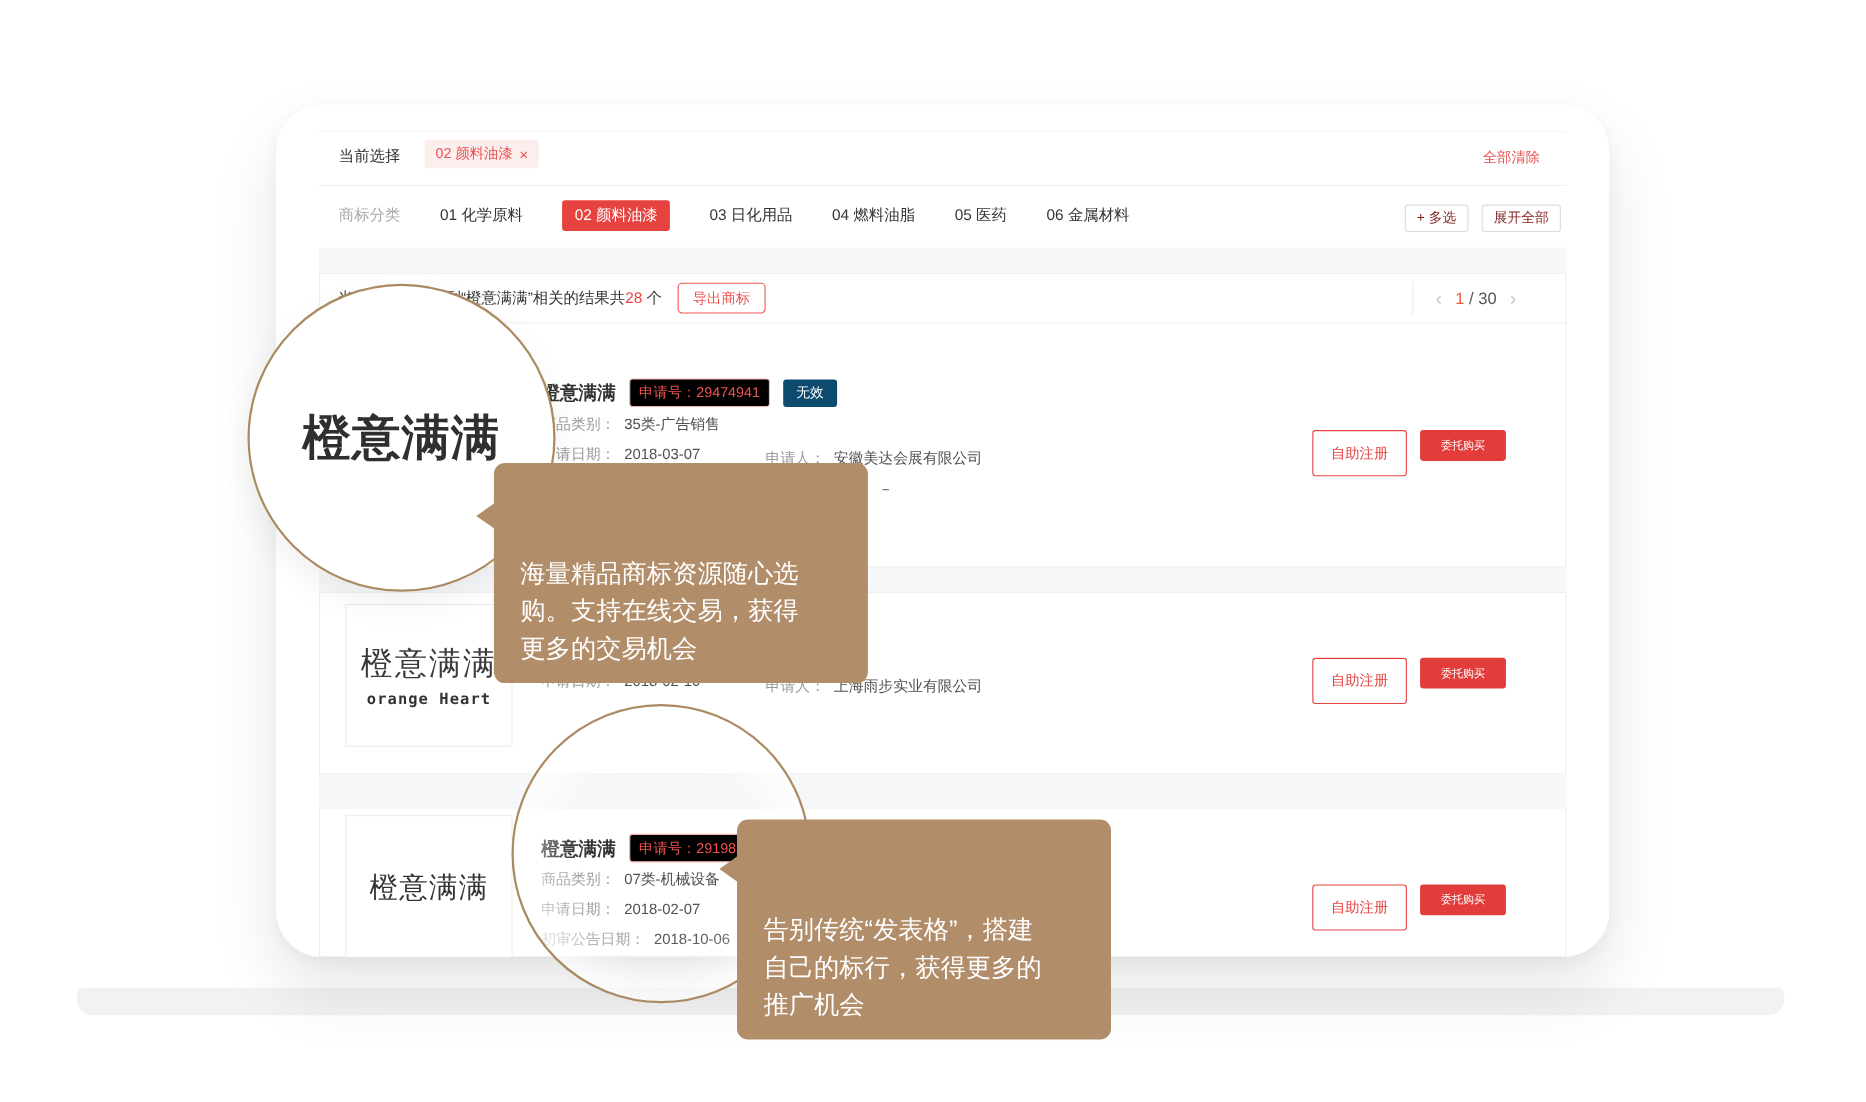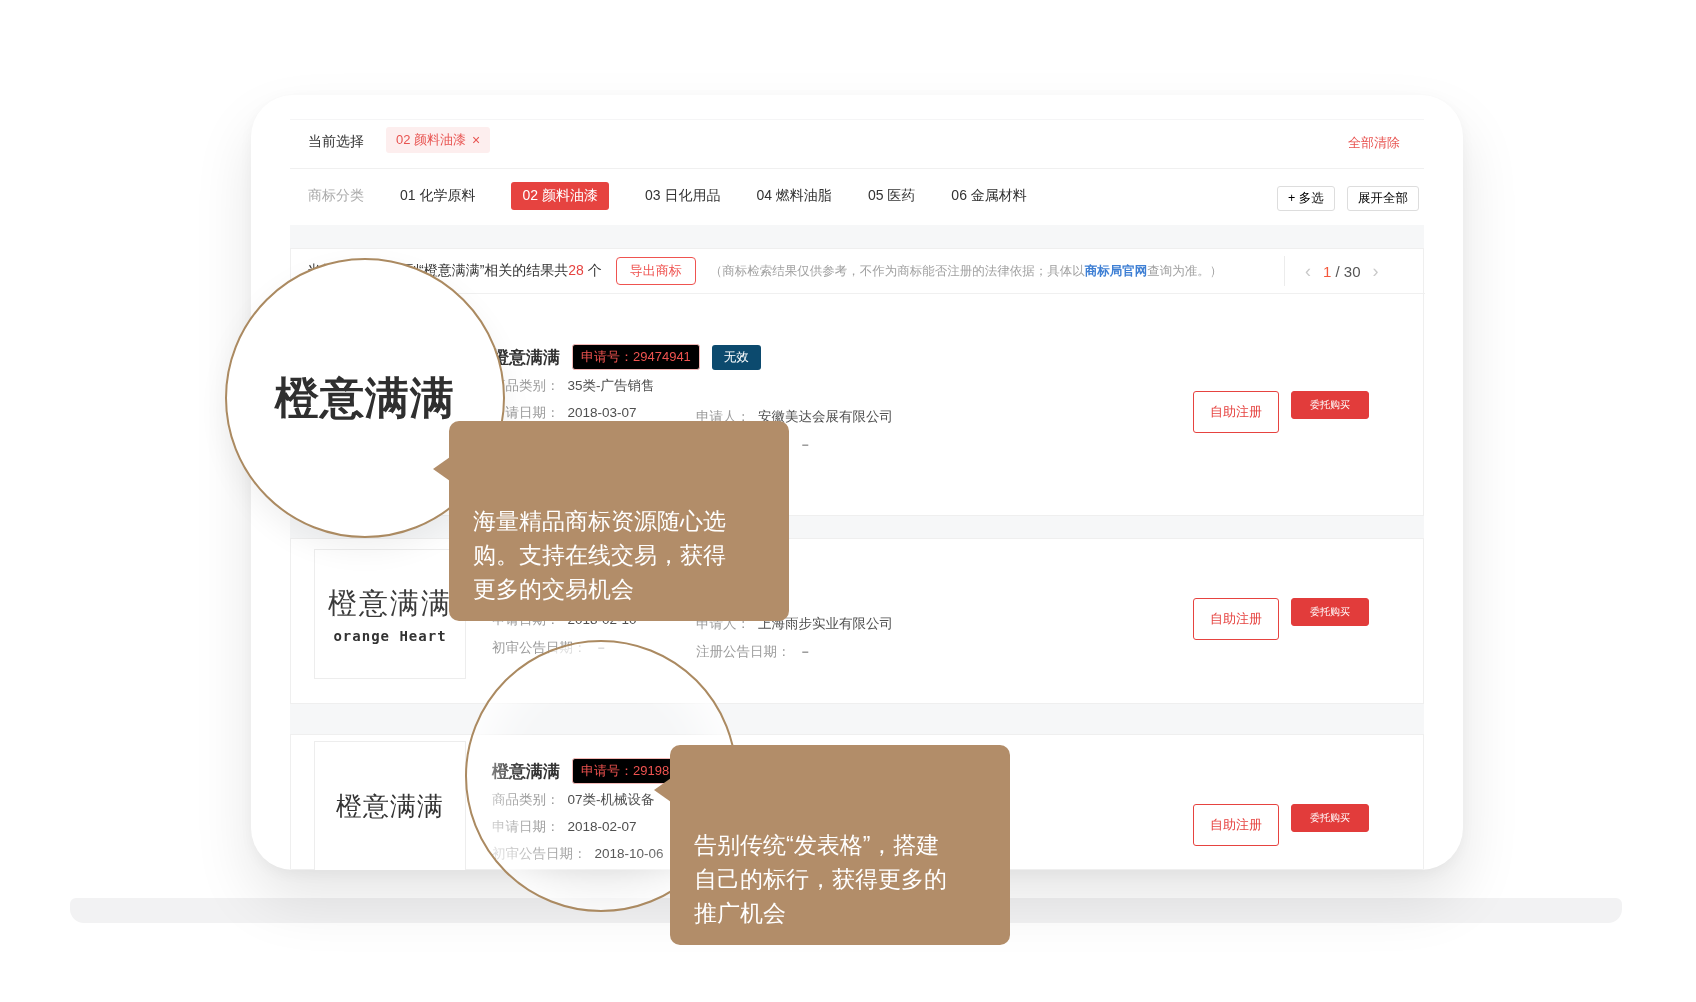--- a/index.html
+++ b/index.html
@@ -25,21 +25,21 @@
     gap:6px; padding:0 10px; background:#fdeeee; border-radius:3px; font-size:13px; color:#e85350; }
   .sel-pill .x { color:#e85350; font-size:14px; cursor:pointer; }
   .clear-all { position:absolute; left:1097px; top:39px; font-size:13px; color:#e85350; cursor:pointer; }
 
   
   .cat-row { position:absolute; left:57px; top:87px; height:28px; display:flex; align-items:center; gap:36px; }
   .cat-row .cat-label { font-size:14px; color:#aaa; }
   .cat-item { font-size:14px; color:#333; cursor:pointer; white-space:nowrap; }
   .cat-item.active { background:#e64340; color:#fff; padding:5px 11px; border-radius:3px; }
   .top-btn { position:absolute; top:91px; height:25px; padding:0 10px; background:#fff;
-    border:1px solid #ddd; border-radius:3px; font-size:12.5px; color:#000000; cursor:pointer;
+    border:1px solid #ddd; border-radius:3px; font-size:12.5px; color:#7f1d1d; cursor:pointer;
     display:flex; align-items:center; }
   .btn-multi { left:1026px; }
   .btn-expand { left:1096px; }
 
   
   .page-area { position:absolute; left:39px; top:130px; width:1134px; height:645px; background:#f6f7f8; }
   .panel { position:absolute; left:39px; width:1134px; background:#fff; border:1px solid #efefef; }
 
   
   .res-head { position:absolute; left:16px; top:2px; height:40px; display:flex; align-items:center; gap:14px; }
@@ -131,23 +131,20 @@
     <div class="top-btn btn-expand">展开全部</div>
 
     <div class="page-area"></div>
 
     <div class="panel" style="top:153px; height:268px;">
       <div class="res-head">
         <span class="summary">
           <span>当前分类下检索到“橙意满满”相关的结果共</span><span class="cnt">28</span><span> 个</span>
         </span>
         <button class="btn-export">导出商标</button>
-        <span class="disclaimer">
-          <span>（商标检索结果仅供参考，不作为商标能否注册的法律依据；具体以</span><span class="link">商标局官网</span><span>查询为准。）</span>
-        </span>
       </div>
       <div class="pg-divider"></div>
       <div class="pager">
         <span class="pg-arrow">‹</span>
         <span class="pg-num"><span class="cur">1</span><span> / </span><span>30</span></span>
         <span class="pg-arrow">›</span>
       </div>
       <div class="hline" style="left:0; top:44px; width:1134px;"></div>
 
       <div class="mark-box" style="left:23px; top:68px; width:152px; height:152px;">
@@ -183,24 +180,20 @@
         <span class="appno"><span>申请号：</span><span>29482153</span></span>
         <span class="status st-registered">已注册</span>
       </div>
       <div class="info" style="left:201px; top:44px;">
         <span class="lbl">商品类别：</span><span class="val">31类-饲料种籽</span>
       </div>
       <div class="info" style="left:201px; top:72px; width:700px;">
         <span class="lbl">申请日期：</span><span class="val">2018-02-10</span>
         <span class="pair2"><span class="lbl">申请人：</span><span class="val">上海雨步实业有限公司</span></span>
       </div>
-      <div class="info" style="left:201px; top:100px; width:700px;">
-        <span class="lbl">初审公告日期：</span><span class="val">－</span>
-        <span class="pair2"><span class="lbl">注册公告日期：</span><span class="val">－</span></span>
-      </div>
       <button class="btn-outline" style="left:902px; top:59px;">自助注册</button>
       <button class="btn-solid" style="left:1000px; top:59px;">委托购买</button>
     </div>
 
     <div class="panel" style="top:639px; height:136px;">
       <div class="mark-box" style="left:23px; top:6px; width:152px; height:130px;">
         <div class="mark-plain">橙意满满</div>
       </div>
       <div class="title-line" style="left:201px; top:23px;">
         <span class="mk-name">橙意满满</span>

